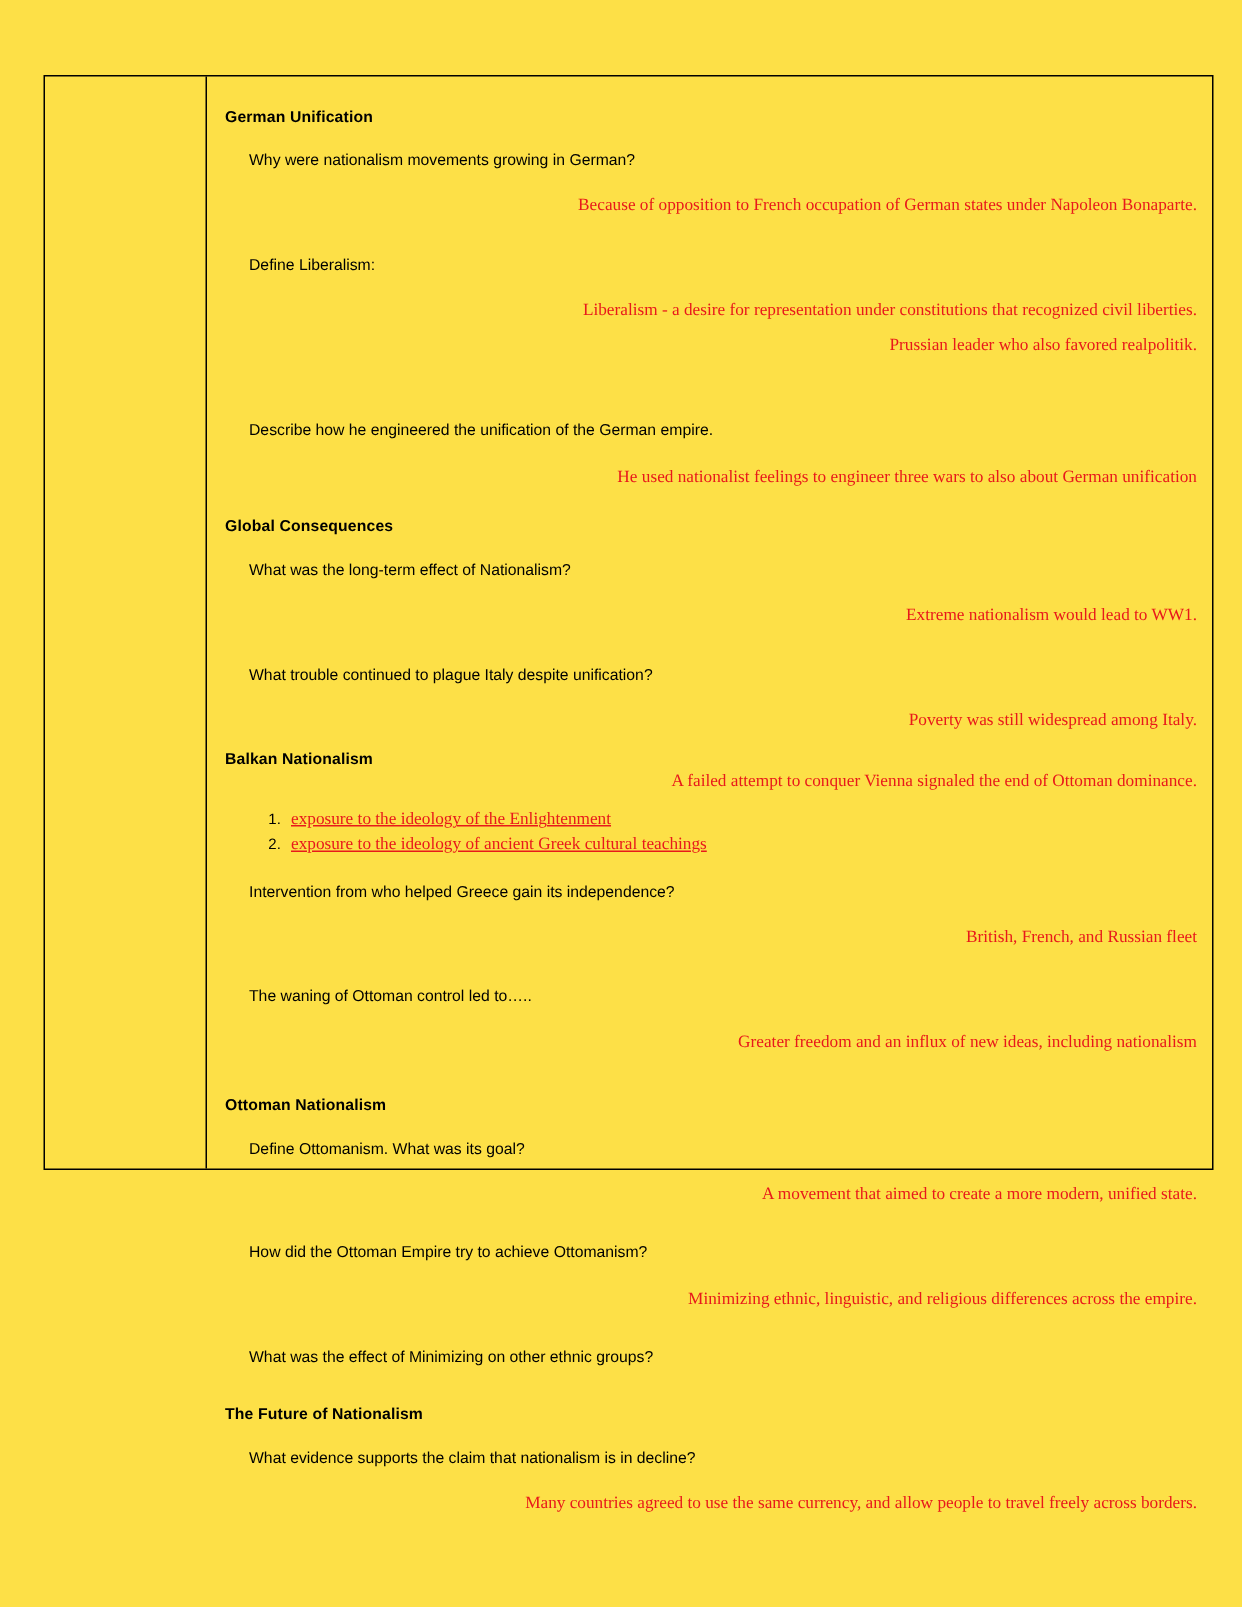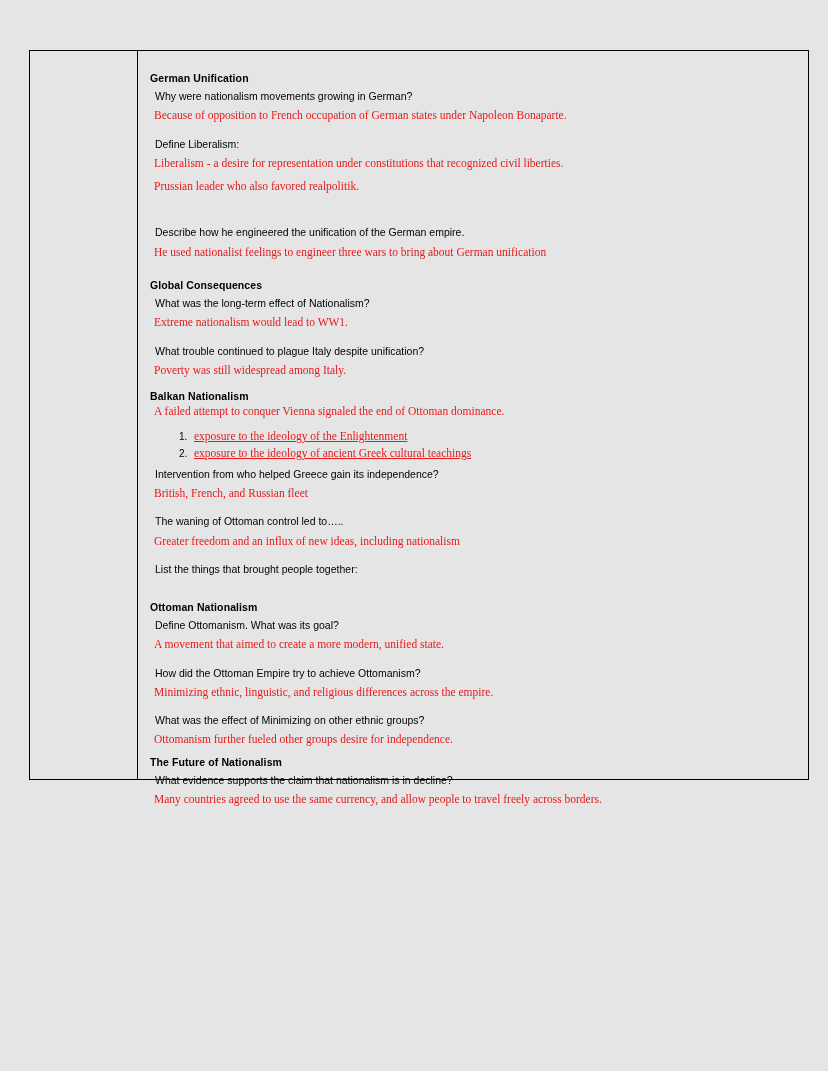--- a/index.html
+++ b/index.html
@@ -14,21 +14,21 @@
     color: #000000;
     position: relative;
     overflow: hidden;
   }
   .page {
     position: absolute;
     left: 0;
     top: 0;
     width: 828px;
     height: 1071px;
-    background: #e5e5e5;
+    background: #fde047;
   }
   .sheet {
     position: absolute;
     left: 29px;
     top: 50px;
     width: 780px;
     height: 730px;
     border: 1.5px solid #000000;
     box-sizing: border-box;
     display: flex;
@@ -47,32 +47,33 @@
   .sec-head {
     font-size: 10.5px;
     font-weight: bold;
     color: #000000;
     margin: 0 0 2px 0;
     letter-spacing: 0.1px;
   }
   .q {
     font-size: 10.5px;
     color: #000000;
-    margin: 5px;
+    margin: 16px;
     line-height: 1.35;
   }
   .q b {
     font-weight: normal;
   }
   .a {
     font-family: "Liberation Serif", serif;
     font-size: 11.5px;
     color: #e8191b;
     margin: 0 0 0 4px;
     line-height: 1.25;
+    text-align: right;
   }
   .gap-s { height: 9px; }
   .gap-m { height: 13px; }
   .gap-l { height: 20px; }
   .gap-xl { height: 27px; }
   ol.num {
     margin: 1px 0 0 0;
     padding-left: 40px;
     list-style: decimal;
   }
@@ -106,21 +107,21 @@
         <p class="sec-head">German Unification</p>
         <p class="q">Why were nationalism movements growing in German?</p>
         <p class="a">Because of opposition to French occupation of German states under Napoleon Bonaparte.</p>
         <div class="gap-s"></div>
         <p class="q">Define <b>Liberalism</b>:</p>
         <p class="a">Liberalism - a desire for representation under constitutions that recognized civil liberties.</p>
         <div class="gap-s"></div>
         <p class="a">Prussian leader who also favored realpolitik.</p>
         <div class="gap-xl"></div>
         <p class="q">Describe how he engineered the unification of the German empire.</p>
-        <p class="a">He used nationalist feelings to engineer three wars to bring about German unification</p>
+        <p class="a">He used nationalist feelings to engineer three wars to also about German unification</p>
       </div>
 
       <div class="gap-l"></div>
 
       <div class="blk">
         <p class="sec-head">Global Consequences</p>
         <p class="q">What was the long-term effect of Nationalism?</p>
         <p class="a">Extreme nationalism would lead to WW1.</p>
         <div class="gap-s"></div>
         <p class="q">What trouble continued to plague Italy despite unification?</p>
@@ -136,35 +137,33 @@
         <ol class="num">
           <li>exposure to the ideology of the Enlightenment</li>
           <li>exposure to the ideology of ancient Greek cultural teachings</li>
         </ol>
         <p class="q">Intervention from who helped <b>Greece</b> gain its independence?</p>
         <p class="a">British, French, and Russian fleet</p>
         <div class="gap-s"></div>
         <p class="q">The waning of Ottoman control led to…..</p>
         <p class="a">Greater freedom and an influx of new ideas, including nationalism</p>
         <div class="gap-s"></div>
-        <p class="q">List the things that brought people together:</p>
       </div>
 
       <div class="gap-l"></div>
 
       <div class="blk">
         <p class="sec-head">Ottoman Nationalism</p>
         <p class="q">Define <b>Ottomanism</b>. What was its goal?</p>
         <p class="a">A movement that aimed to create a more modern, unified state.</p>
         <div class="gap-s"></div>
         <p class="q">How did the Ottoman Empire try to achieve Ottomanism?</p>
         <p class="a">Minimizing ethnic, linguistic, and religious differences across the empire.</p>
         <div class="gap-s"></div>
         <p class="q">What was the effect of Minimizing on other ethnic groups?</p>
-        <p class="a">Ottomanism further fueled other groups desire for independence.</p>
       </div>
 
       <div class="gap-s"></div>
 
       <div class="blk">
         <p class="sec-head">The Future of Nationalism</p>
         <p class="q">What evidence supports the claim that nationalism is in decline?</p>
         <p class="a">Many countries agreed to use the same currency, and allow people to travel freely across borders.</p>
       </div>
 

